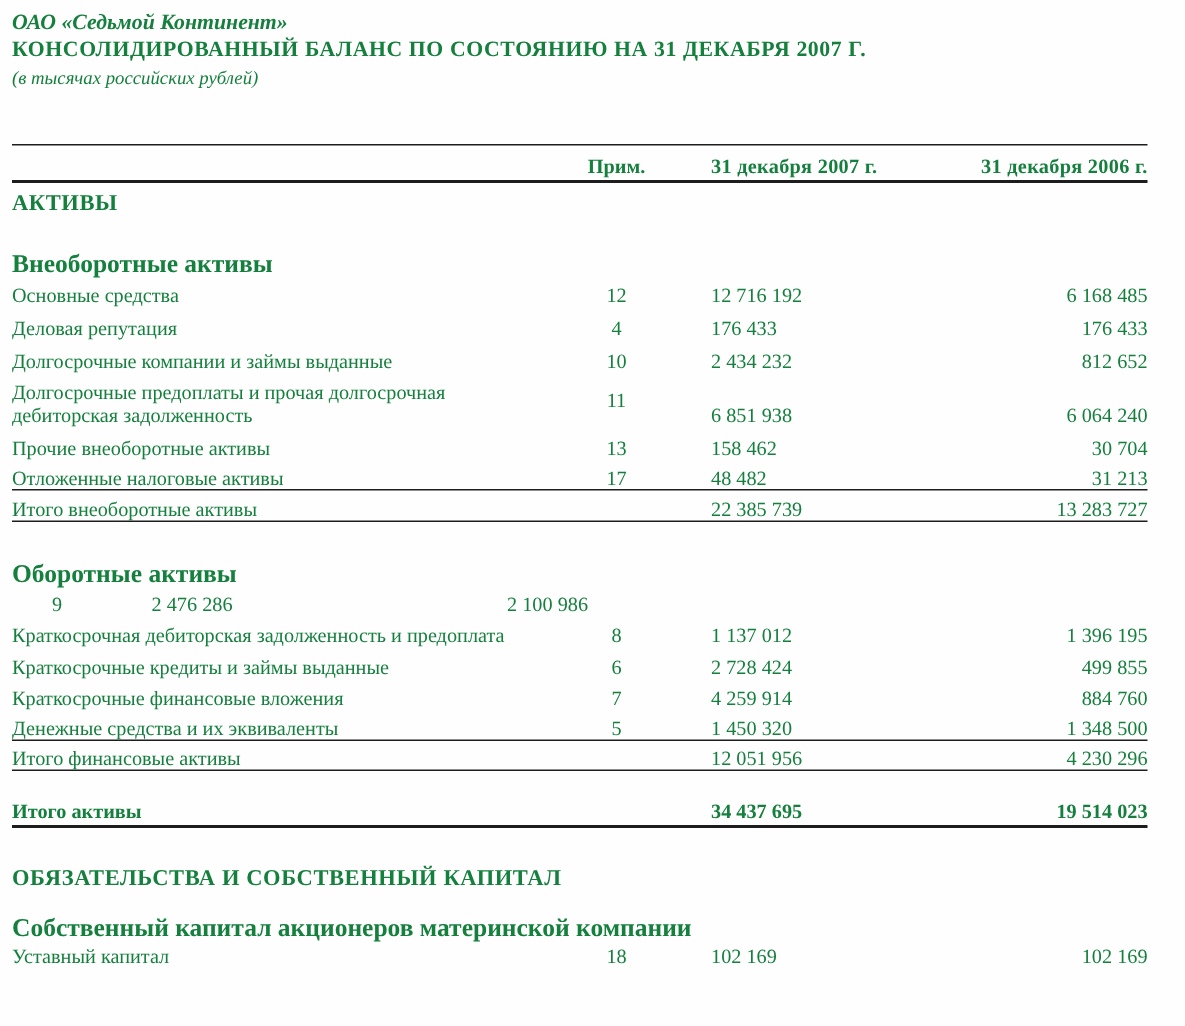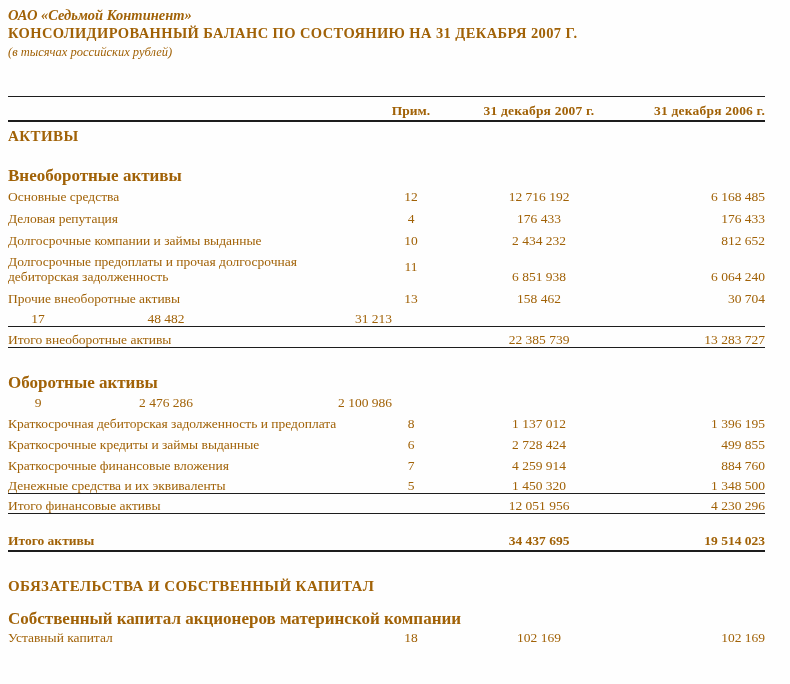--- a/index.html
+++ b/index.html
@@ -1,21 +1,21 @@
 <!DOCTYPE html>
 <html><head>
 <meta charset="utf-8">
 <style>
   html,body{margin:0;padding:0;background:#ffffff;}
   .page{
     position:relative;
     width:790px;height:684px;
     background:#fefefe;
     font-family:"Liberation Serif","DejaVu Serif",serif;
-    color:#a16207;
+    color:#15803d;
     overflow:hidden;
     box-sizing:border-box;
     padding:6px 25px 0 8px;
   }
   
   .company{
     font-size:14.5px;font-weight:bold;font-style:italic;
     line-height:18px;
   }
   .doc-title{
@@ -30,21 +30,21 @@
   .rule{border-top:1.4px solid #1d1d1d;height:0;}
   .rule-a{margin-top:35px;border-top-width:1.6px;}
   .rule-b{border-top-width:2px;}
   .rule-md{border-top-width:1.7px;}
   .rule-thick{border-top-width:2.6px;margin-top:2px;}
   
   .row{display:flex;align-items:flex-end;font-size:13.5px;gap:33px;}
   .h22{height:22px;} .h21{height:21px;} .h20{height:20px;} .h19{height:19px;}
   .row .c-label{flex:1;line-height:15px;}
   .row .c-note{width:60px;text-align:center;line-height:15px;}
-  .row .c-v1{width:130px;text-align:center;line-height:15px;}
+  .row .c-v1{width:130px;text-align:left;line-height:15px;}
   .row .c-v2{width:128px;text-align:right;line-height:15px;}
   .header-row{height:21px;font-weight:bold;padding-bottom:2px;}
   .header-row .c-v1,.header-row .c-v2{letter-spacing:0.2px;}
   .two-line{height:36px;}
   .two-line .c-note{align-self:center;}
   .section-title{font-size:15px;font-weight:bold;letter-spacing:0.4px;height:17px;margin-top:6px;}
   .section-title.liab{margin-top:26px;height:17px;}
   .group-title{font-size:17px;font-weight:bold;height:16px;}
   .gt-noncurrent{margin-top:21px;}
   .gt-current{margin-top:25px;}
@@ -97,20 +97,21 @@
     <div class="c-v1">6 851 938</div>
     <div class="c-v2">6 064 240</div>
   </div>
   <div class="row h22">
     <div class="c-label">Прочие внеоборотные активы</div>
     <div class="c-note">13</div>
     <div class="c-v1">158 462</div>
     <div class="c-v2">30 704</div>
   </div>
   <div class="row h20">
+    <div class="c-label">Отложенные налоговые активы</div>
     <div class="c-note">17</div>
     <div class="c-v1">48 482</div>
     <div class="c-v2">31 213</div>
   </div>
   <div class="rule"></div>
   <div class="row h20">
     <div class="c-label">Итого внеоборотные активы</div>
     <div class="c-note"></div>
     <div class="c-v1">22 385 739</div>
     <div class="c-v2">13 283 727</div>

